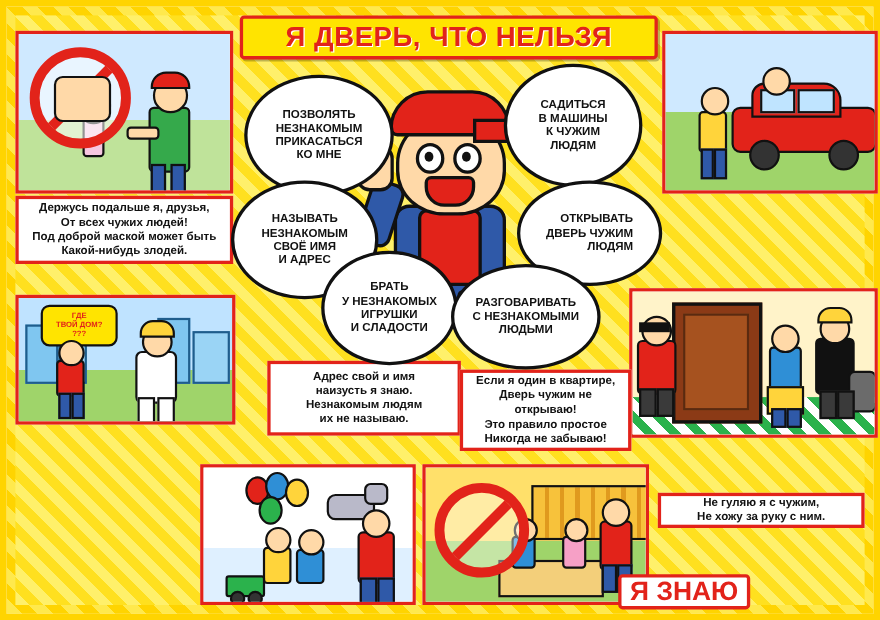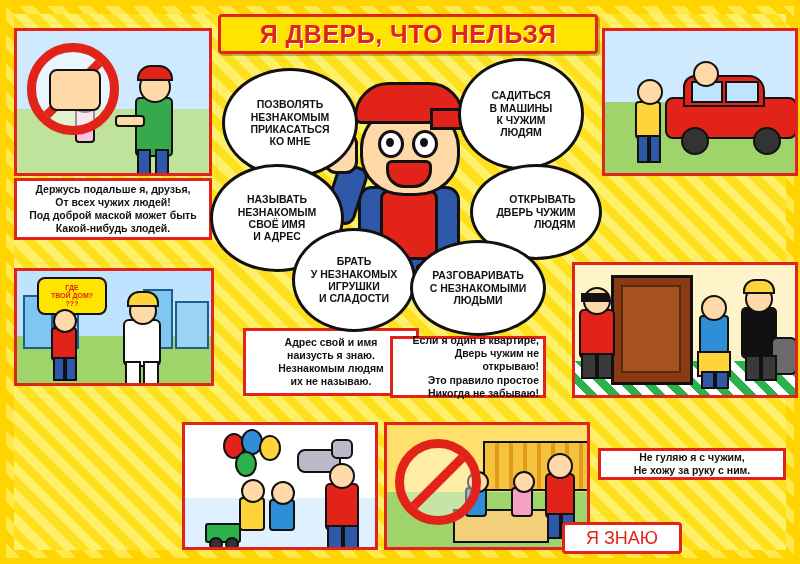--- a/index.html
+++ b/index.html
@@ -87,21 +87,21 @@
     content:"";position:absolute;left:50%;top:50%;
     width:100%;height:9px;background:#e2231a;
     transform:translate(-50%,-50%) rotate(-45deg);
   }
   #know{
     position:absolute;left:556px;top:516px;width:120px;height:32px;
     background:#fff;border:3px solid #e2231a;border-radius:4px;
     display:flex;align-items:center;justify-content:center;
     box-sizing:border-box;
   }
-  #know span{color:#e2231a;font-weight:normal;font-size:18px;}
+  #know span{color:#e2231a;font-weight:bold;font-size:24px;}
 </style>
 </head>
 <body>
 
 <div id="poster">
   <div id="field"></div>
 
   <div id="title">
     <span>Я ДВЕРЬ, ЧТО НЕЛЬЗЯ</span>
   </div>
@@ -254,21 +254,21 @@
     <div style="position:absolute;left:126px;top:106px;width:10px;height:14px;background:#2f59a8;border:2px solid #111;"></div>
     <div style="position:absolute;left:140px;top:106px;width:10px;height:14px;background:#2f59a8;border:2px solid #111;"></div>
 
     <div style="position:absolute;left:166px;top:42px;width:32px;height:48px;background:#111;border:2px solid #111;border-radius:5px;"></div>
     <div style="position:absolute;left:170px;top:20px;width:24px;height:24px;background:#ffd9a8;border:2px solid #111;border-radius:50%;"></div>
     <div style="position:absolute;left:168px;top:14px;width:28px;height:11px;background:#ffd43b;border:2px solid #111;border-radius:12px 12px 0 0;"></div>
     <div style="position:absolute;left:196px;top:72px;width:22px;height:34px;background:#6b6b6b;border:2px solid #111;border-radius:6px;"></div>
     <div style="position:absolute;left:170px;top:90px;width:12px;height:22px;background:#3a3a3a;border:2px solid #111;"></div>
     <div style="position:absolute;left:186px;top:90px;width:12px;height:22px;background:#3a3a3a;border:2px solid #111;"></div>
   </div>
-  <div class="cap" style="left:384px;top:330px;width:156px;height:62px;text-align:right;">
+  <div class="cap" style="left:412px;top:330px;width:156px;height:74px;">
     <span>Если я один в квартире,
 Дверь чужим не открываю!
 Это правило простое
 Никогда не забываю!</span>
   </div>
 
 
   <div class="panel" style="left:176px;top:416px;width:196px;height:128px;">
     <div style="position:absolute;inset:0;background:linear-gradient(#ffffff 0 60%,#dff0ff 60% 100%);"></div>
 

